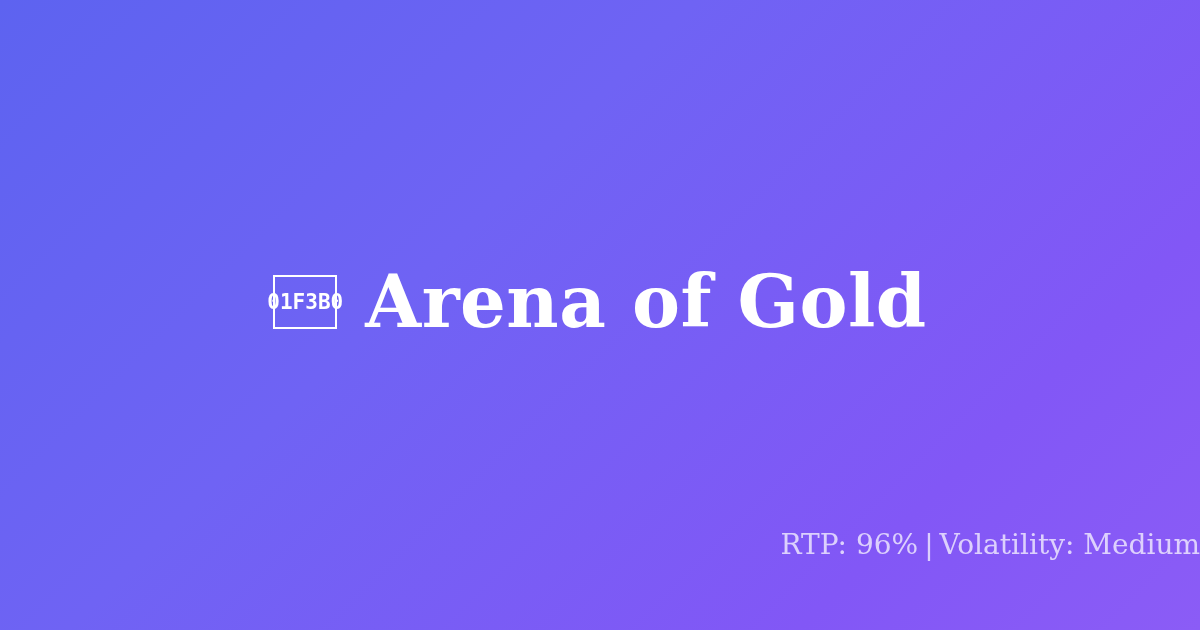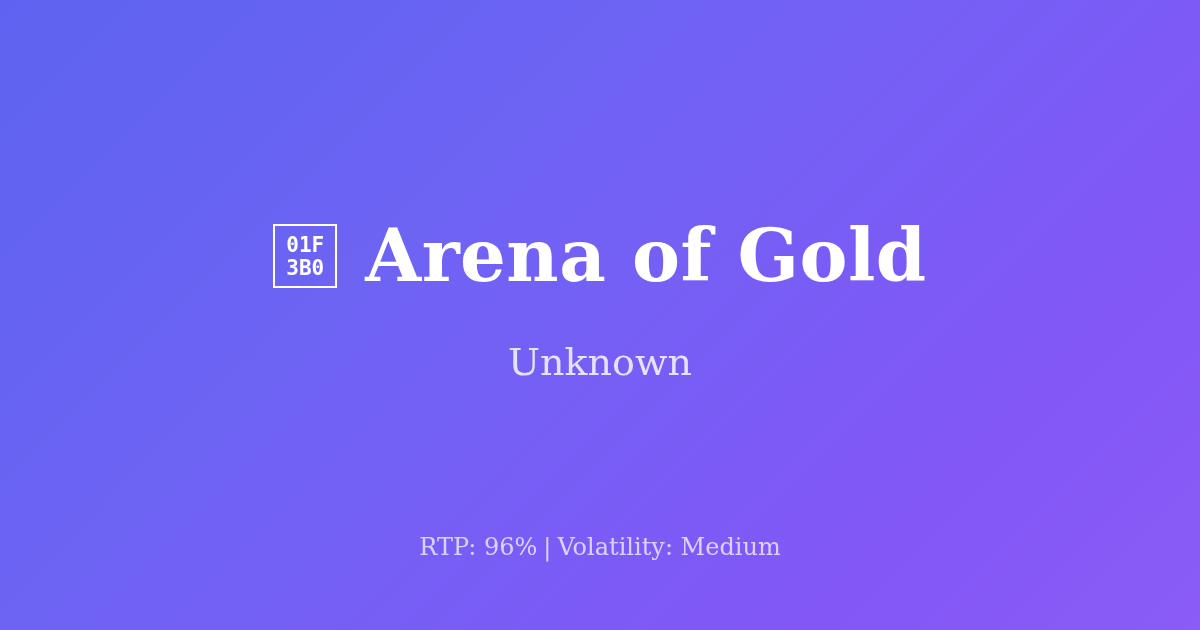--- a/index.html
+++ b/index.html
@@ -33,25 +33,25 @@
     flex-direction: row;
     align-items: center;
     justify-content: center;
     gap: 28px;
     margin-top: -26px;
   }
 
   
   .tofu-glyph {
     width: 64px;
-    height: 64px;
+    height: 54px;
     box-sizing: border-box;
     border: 2px solid #ffffff;
     display: flex;
-    flex-direction: column;
+    flex-direction: row;
     align-items: center;
     justify-content: center;
     flex: 0 0 auto;
     padding: 1px 0 0 0;
     line-height: 1;
   }
 
   .tofu-row {
     font-family: "DejaVu Sans Mono", "Liberation Mono", monospace;
     font-size: 21px;
@@ -85,23 +85,23 @@
     line-height: 1.2;
     white-space: nowrap;
   }
 
   
   .card-footer {
     position: absolute;
     left: 0;
     right: 0;
     bottom: 68px;
-    text-align: center;
+    text-align: right;
     font-family: "DejaVu Serif", "Liberation Serif", serif;
-    font-size: 24px;
+    font-size: 28px;
     font-weight: 400;
     color: rgba(255, 255, 255, 0.72);
     line-height: 1.2;
     white-space: nowrap;
   }
 
   .footer-sep {
     padding: 0 6px;
   }
 </style>
@@ -113,19 +113,18 @@
   <div class="title-row">
 
     <span class="tofu-glyph">
       <span class="tofu-row">01F</span>
       <span class="tofu-row">3B0</span>
     </span>
 
     <h1 class="card-title">Arena of Gold</h1>
   </div>
 
-  <p class="card-subtitle">Unknown</p>
 
   <div class="card-footer">
     <span>RTP: 96%</span><span class="footer-sep">|</span><span>Volatility: Medium</span>
   </div>
 
 </div>
 
 </body></html>

